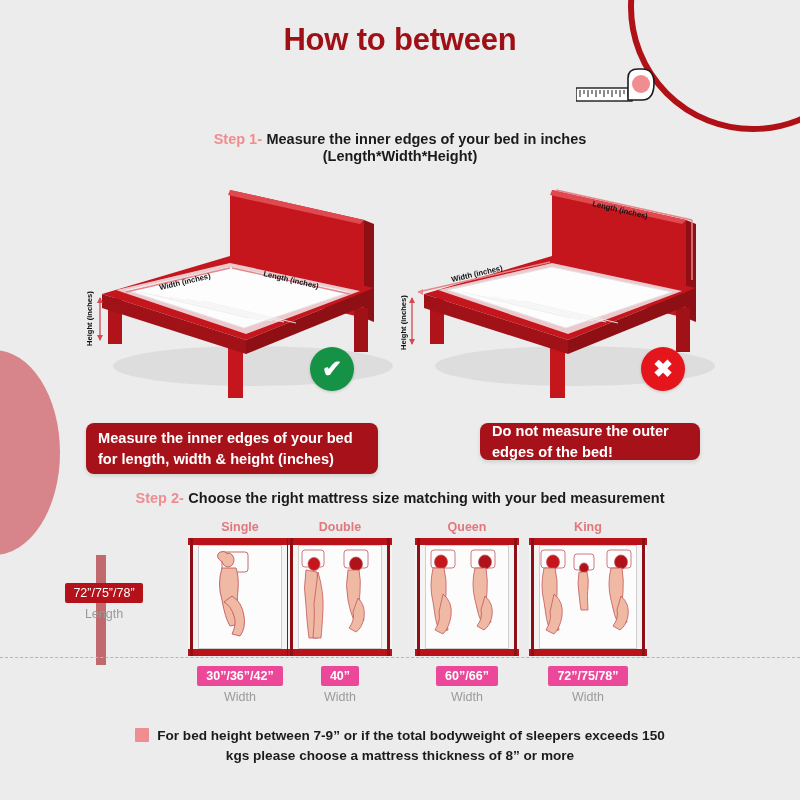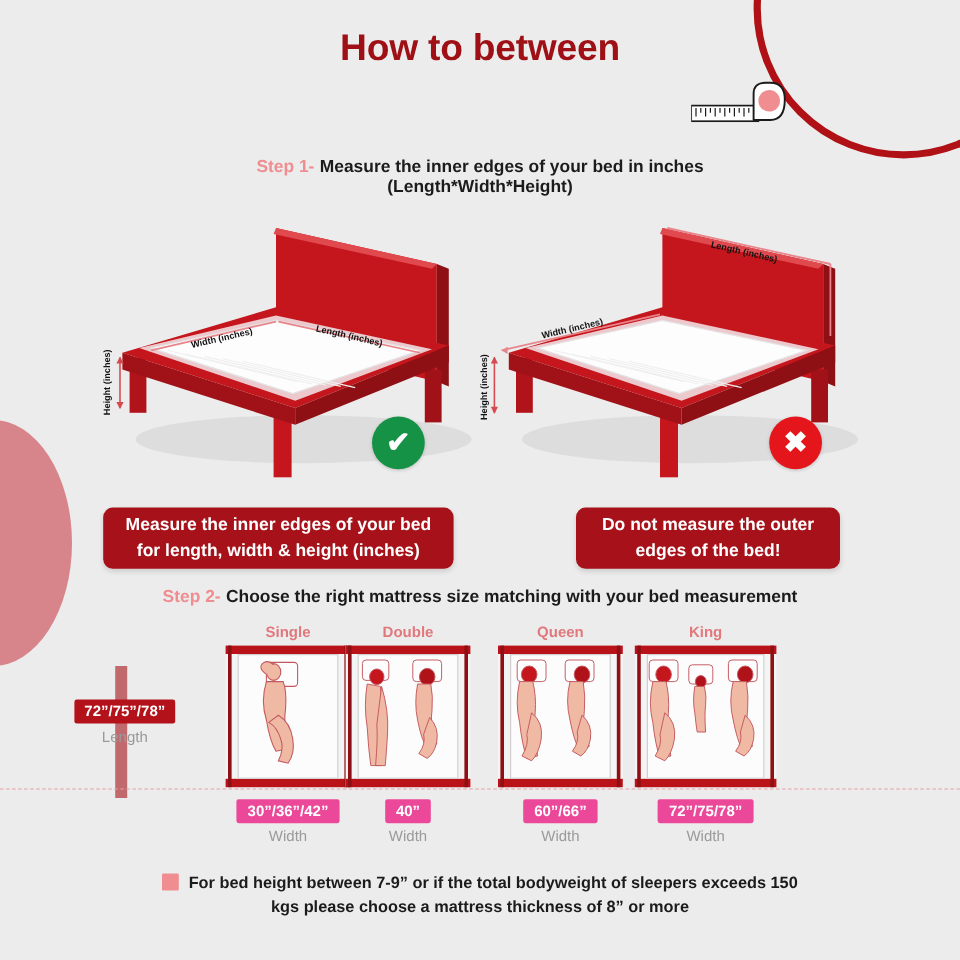--- a/index.html
+++ b/index.html
@@ -55,21 +55,21 @@
     box-shadow:0 1px 3px rgba(0,0,0,.18);
   }
   .badge.ok { background:#159246; }
   .badge.no { background:#e5151c; }
 
   
   .callout {
     position:absolute; background:#a7121a; color:#fff; border-radius:8px;
     font-weight:bold; font-size:14.6px; line-height:1.42;
     display:flex; align-items:center; justify-content:center;
-    text-align:center; padding:8px 12px;
+    text-align:left; padding:8px 12px;
     box-shadow:0 2px 4px rgba(0,0,0,.12);
   }
 
   
   .size-col { position:absolute; top:520px; width:104px; text-align:center; }
   .size-name { color:#e0787c; font-weight:bold; font-size:12.5px; margin-bottom:4px; }
   .bed-panel {
     position:relative; width:104px; height:118px; margin:0 auto;
     background:#f4f4f4;
   }
@@ -91,21 +91,21 @@
   .width-chip {
     display:inline-block; background:#ec4899; color:#fff; font-weight:bold;
     font-size:12.5px; padding:3px 9px; border-radius:2px; margin-top:10px;
     white-space:nowrap;
   }
   .width-lbl { color:#9a9a9a; font-size:12.5px; margin-top:4px; }
 
   
   .length-box { position:absolute; left:44px; top:583px; text-align:center; width:120px; }
   .length-chip {
-    background:#b4121a; color:#fff; font-weight:bold; font-size:12.5px;
+    background:#b4121a; color:#fff; font-weight:normal; font-size:12.5px;
     padding:3px 8px; border-radius:2px; display:inline-block; white-space:nowrap;
   }
   .length-lbl { color:#9a9a9a; font-size:12.5px; margin-top:4px; }
   .len-arrow { position:absolute; left:100px; width:1px; background:#c06a6e; }
 
   .dashed-rule {
     position:absolute; left:0; top:657px; width:800px; height:0;
     border-top:1px dashed #e6a0a3;
   }
 
@@ -231,21 +231,21 @@
       <path d="M12 129 l-3 6 h6 z" fill="#d44a50"></path>
       <path d="M12 177 l-3 -6 h6 z" fill="#d44a50"></path>
       <text class="iso-lbl" transform="translate(52,114) rotate(-13)">Width (inches)</text>
       <text class="iso-lbl" transform="translate(192,38) rotate(13)">Length  (inches)</text>
       <text class="iso-lbl" transform="translate(6,182) rotate(-90)">Height (inches)</text>
     </svg>
   </div>
   <div class="badge no" style="left:641px; top:347px;">✖</div>
 
   <div class="callout" style="left:86px; top:423px; width:292px; height:51px;">Measure the inner edges of your bed for length, width &amp; height (inches)</div>
-  <div class="callout" style="left:480px; top:423px; width:220px; height:51px;">Do not measure the outer edges of the bed!</div>
+  <div class="callout" style="left:480px; top:423px; width:220px; height:37px;">Do not measure the outer edges of the bed!</div>
 
   <div class="step-line" style="top:489px;">
     <span class="step-tag">Step 2-</span>
     <span class="step-txt">Choose the right mattress size matching with your bed measurement</span>
   </div>
 
   <svg class="len-arrow" style="left:96px; top:555px; width:10px; height:110px;" viewBox="0 0 10 110">
     <line x1="5" y1="4" x2="5" y2="26" stroke="#c06a6e" stroke-width="1.2"></line>
     <path d="M5 2 l-3.2 6 h6.4 z" fill="#c06a6e"></path>
     <line x1="5" y1="84" x2="5" y2="106" stroke="#c06a6e" stroke-width="1.2"></line>

